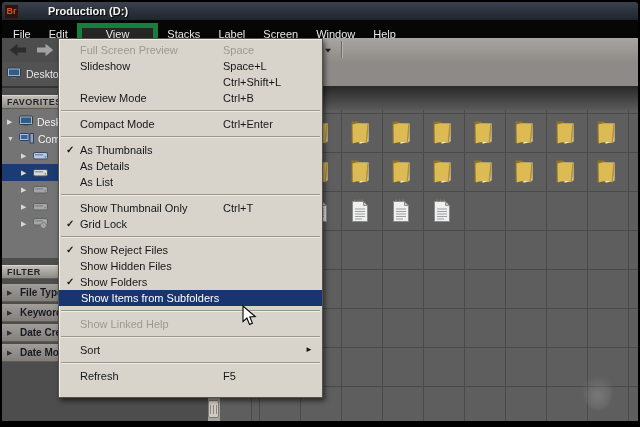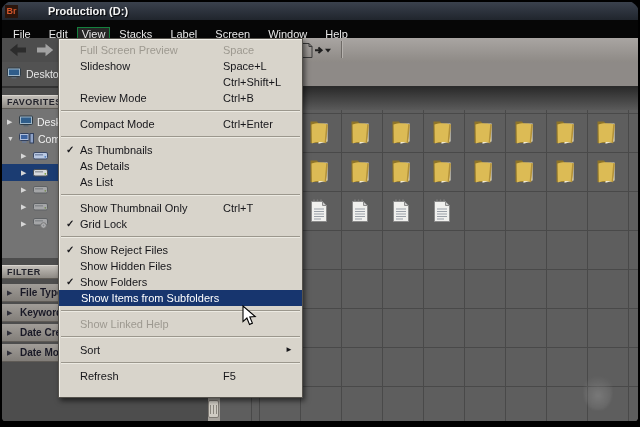--- a/index.html
+++ b/index.html
@@ -1,32 +1,32 @@
 <!DOCTYPE html>
 <html><head>
 <meta charset="utf-8">
 <style>
   * { margin:0; padding:0; box-sizing:border-box; }
   html,body { background:#000; }
   body { font-family:"Liberation Sans", sans-serif; }
-  #frame { position:relative; width:640px; height:427px; background:#000; border-radius:16px; overflow:hidden; }
+  #frame { position:relative; width:640px; height:427px; background:#000; border-radius:0; overflow:hidden; }
 
   
   .titlebar { position:absolute; left:2px; top:2px; width:636px; height:18px;
     background:linear-gradient(#3a414d,#20252d); display:flex; align-items:center; gap:6px;
     padding-left:3px; border-radius:3px 3px 0 0; }
   .badge { width:13px; height:13px; background:#2b150c; color:#d0552c; font-weight:bold;
     font-size:9px; line-height:13px; text-align:center; flex:0 0 auto; }
   .wtitle { color:#f4f4f4; font-weight:bold; font-size:11px; text-shadow:1px 1px 1px #000; white-space:nowrap;margin-left:24px; }
 
   
   .menubar { position:absolute; left:2px; top:20px; width:636px; height:27px; background:#060606;
     display:flex; align-items:center; padding-left:2px; }
   .mb { color:#e9e9e9; font-size:11px; padding:0 9px; display:flex; align-items:center; white-space:nowrap; }
-  .mb.active { border:1px solid #15803d; background:#262626; padding:0 4px; }
+  .mb.active { border:5px solid #15803d; background:#262626; padding:0 24px; }
 
   
   .toolbar { position:absolute; left:208px; top:38px; width:430px; height:50px; border-bottom:2px solid #2b2b2b; z-index:1; }
   .tb-top { height:24px; background:linear-gradient(#a9a5a2,#8e8a86); position:relative; }
   .tb-bottom { height:24px; background:#8e8a87; }
   .tb-doc { position:absolute; left:93px; top:4px; }
   .tb-sep { position:absolute; left:133px; top:3px; width:1px; height:17px; background:#6e6a66; box-shadow:1px 0 0 #b6b2ae; }
 
   
   .sidebar { position:absolute; left:2px; top:38px; width:206px; height:383px; background:#4d4d4d; z-index:3; overflow:hidden; }
@@ -63,21 +63,21 @@
   .grid { position:relative; height:311px;
     background-image:
       repeating-linear-gradient(to right,#494949 0 1px,transparent 1px 41px),
       repeating-linear-gradient(to bottom,#494949 0 1px,transparent 1px 39px);
     background-position:39px 3px; }
   .gicon { position:absolute; }
   .ghost { position:absolute; left:364px; top:262px; width:28px; height:38px; border-radius:45%;
     background:radial-gradient(circle at 50% 62%, #8f8f8f, rgba(95,95,95,0) 72%); opacity:.55; filter:blur(1px); }
 
   
-  .menu { position:absolute; left:58px; top:38px; width:245px; height:360px; background:#d8d4cb;
+  .menu { position:absolute; left:58px; top:38px; width:265px; height:360px; background:#d8d4cb;
     border:1px solid #55524c; box-shadow:inset 1px 1px 0 #f2f0ea, 2px 3px 5px rgba(0,0,0,.55);
     z-index:10; padding-top:3px; }
   .mitem { position:relative; height:16px; line-height:16px; font-size:11px; color:#16161a;
     padding-left:21px; white-space:nowrap; }
   .mitem .mcheck { position:absolute; left:7px; top:0; width:12px; font-size:10px; font-weight:bold; }
   .mitem .mshort { position:absolute; left:164px; top:0; }
   .mitem .marrow { position:absolute; right:9px; top:0; font-size:8px; }
   .mitem.disabled { color:#9d9990; }
   .mitem.hl { color:#fff;padding-left:22px; }
   .msep { height:0; border-top:1px solid #9b978d; border-bottom:1px solid #eceae2; margin:4px 2px; }

